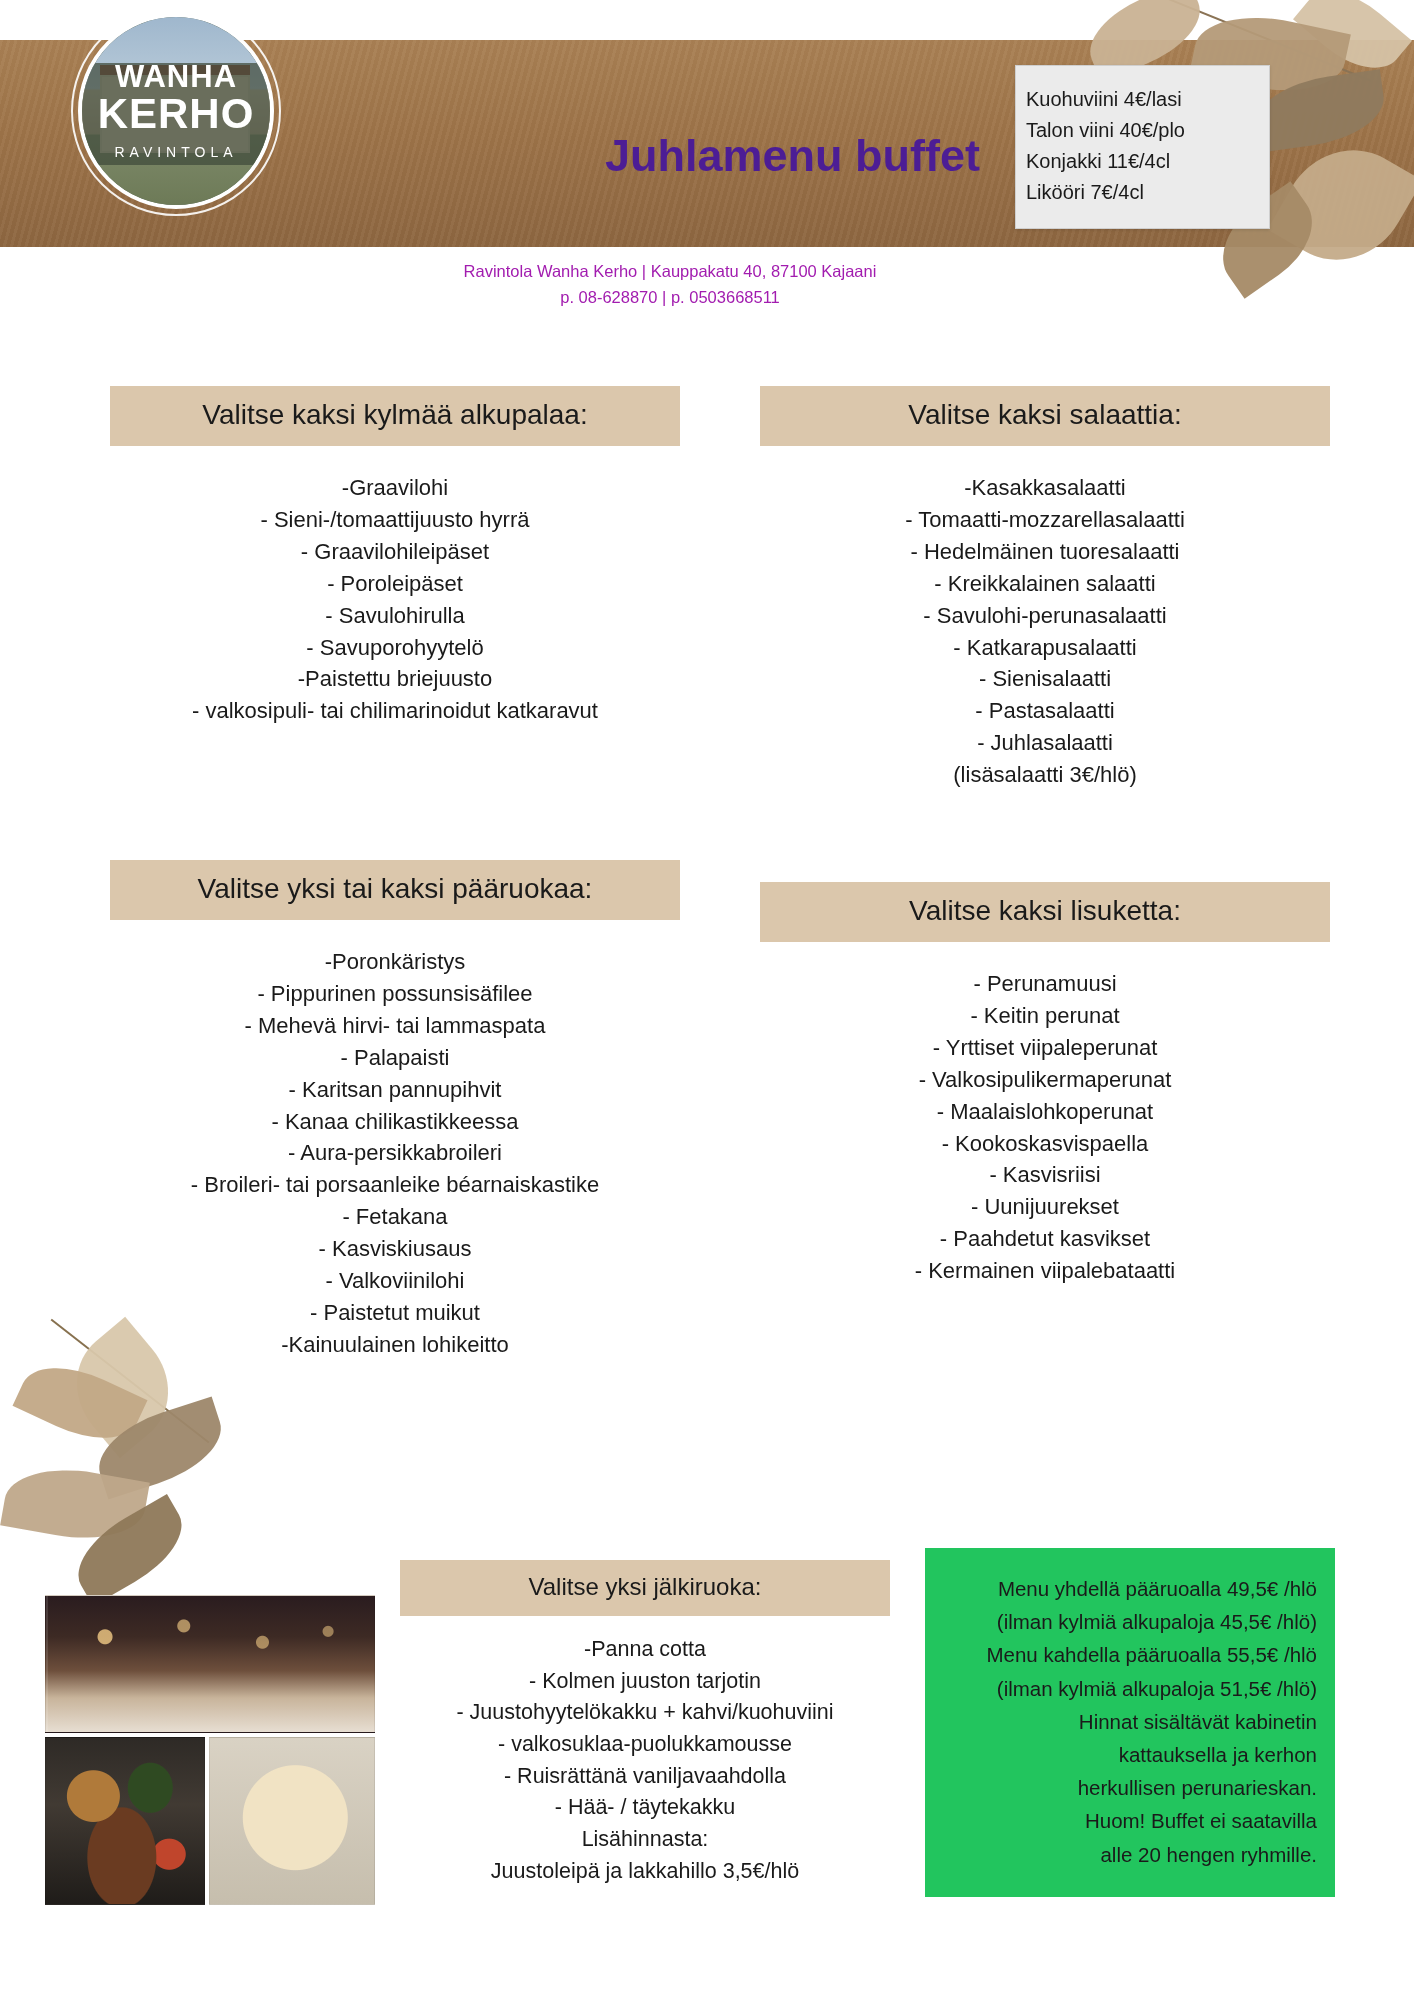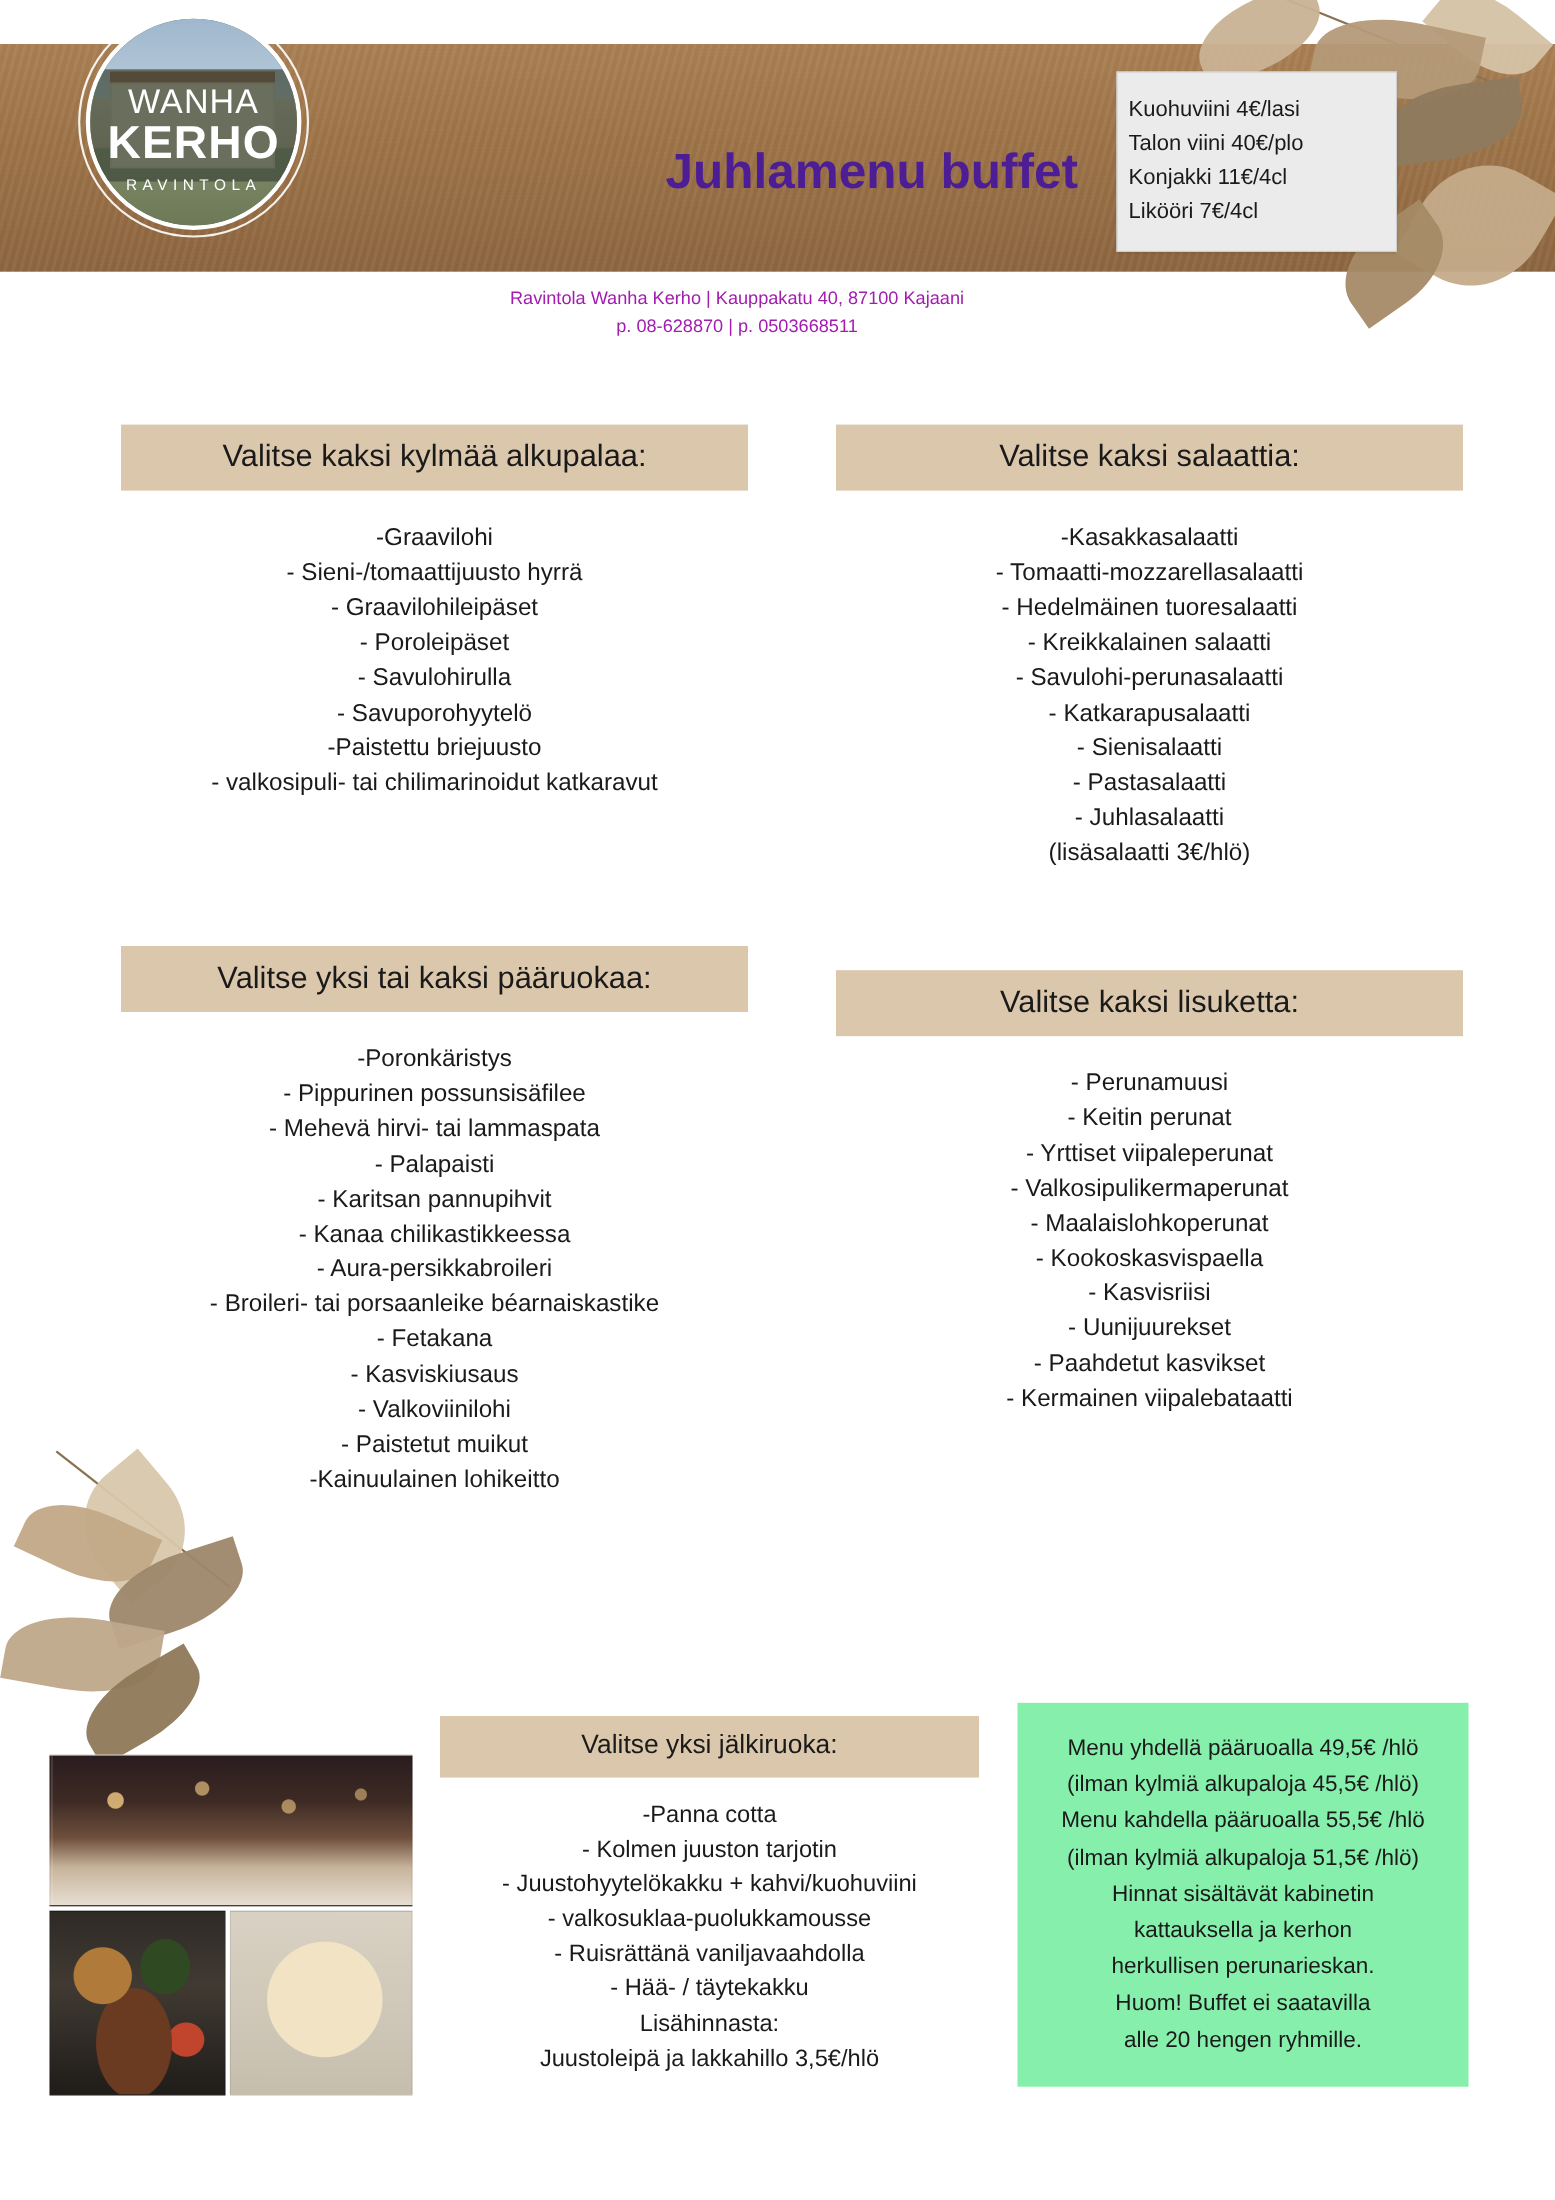--- a/index.html
+++ b/index.html
@@ -67,21 +67,21 @@
     z-index: 2;
   }
   .logo-text {
     position: absolute;
     left: 0; right: 0; top: 44px;
     z-index: 3;
     text-align: center;
     color: #fff;
     line-height: 1.02;
   }
-  .logo-text .l1 { font-size: 31px; font-weight: 400; letter-spacing: 1px; margin-top: 16px; }
+  .logo-text .l1 { font-size: 31px; font-weight: 700; letter-spacing: 1px; }
   .logo-text .l2 { font-size: 42px; font-weight: 700; letter-spacing: 1px; }
   .logo-text .l3 { font-size: 14px; letter-spacing: 5px; margin-top: 10px; }
   .logo-ring {
     position: absolute;
     top: 6px; left: 71px;
     width: 210px; height: 210px;
     border: 2px solid rgba(255,255,255,.9);
     border-radius: 50%;
     z-index: 7;
   }
@@ -186,22 +186,22 @@
   #sec-dessert .sec-head { font-size: 24px; }
   #sec-dessert .sec-list { padding-top: 18px; font-size: 21.5px; line-height: 1.38; }
 
   
   .price-box {
     position: absolute;
     top: 1548px;
     left: 925px;
     width: 410px;
     padding: 24px 18px 26px;
-    background: #86efac;
-    text-align: center;
+    background: #22c55e;
+    text-align: right;
     font-size: 20.5px;
     line-height: 1.62;
     color: #1a1a1a;
     z-index: 4;
   }
 
   
   .photos { position: absolute; top: 1595px; left: 45px; width: 330px; height: 310px; z-index: 3; }
   .ph {
     position: absolute;

